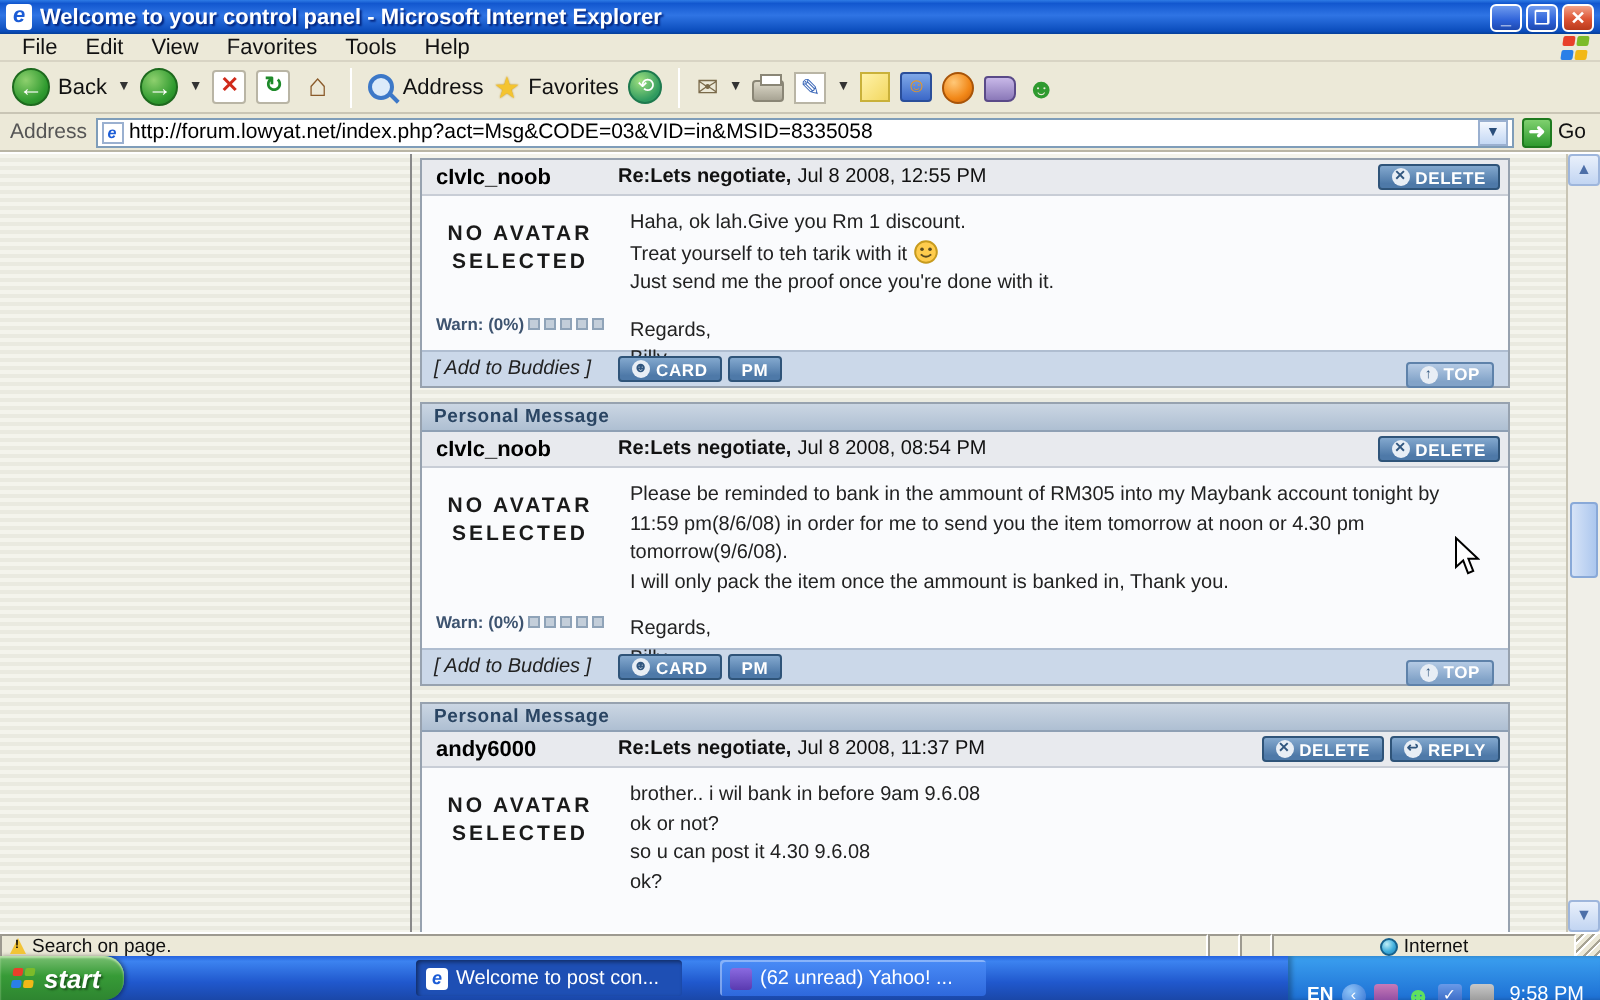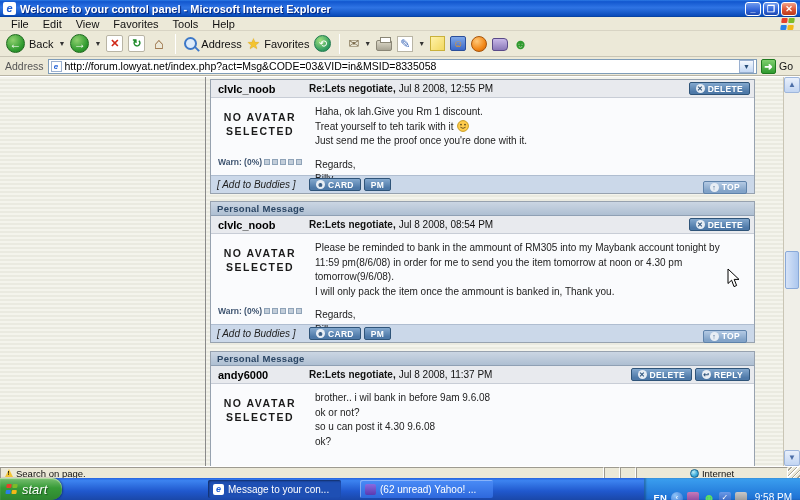--- a/index.html
+++ b/index.html
@@ -117,21 +117,21 @@
   .sp.zone { width:152px; justify-content:center; }
   .warn-tri { width:0; height:0; border-left:4px solid transparent; border-right:4px solid transparent; border-bottom:8px solid #F2C437; position:relative; }
   .warn-tri::after { content:"!"; position:absolute; left:-1.5px; top:1px; font-size:6px; font-weight:bold; color:#000; }
   .globe { width:9px; height:9px; border-radius:50%; background:radial-gradient(circle at 35% 30%, #BFEFF8, #3FAEDC 55%, #1E7AAE); border:1px solid #16618C; }
   .grip { width:12px; background:repeating-linear-gradient(135deg,#ECE9D8 0 2px,#A8A494 2px 3px,#fff 3px 4px); }
 
   
   .taskbar { height:22px; display:flex; align-items:center; background:linear-gradient(180deg,#2663DF 0%,#3C83F0 12%,#2058CD 60%,#1A47A8 100%); }
   .start-btn { height:22px; width:62px; display:flex; align-items:center; gap:4px; padding-left:6px;
     background:linear-gradient(180deg,#7AC073,#379B37 45%,#2E8530); border-radius:0 10px 10px 0;
-    box-shadow:inset 0 1px 1px #B8E0A8, 1px 0 2px rgba(0,0,0,0.4); color:#fff; font-style:italic; font-weight:normal; font-size:13px; text-shadow:1px 1px 1px #1E5A1E; }
+    box-shadow:inset 0 1px 1px #B8E0A8, 1px 0 2px rgba(0,0,0,0.4); color:#fff; font-style:italic; font-weight:bold; font-size:13px; text-shadow:1px 1px 1px #1E5A1E; }
   .s-flag { width:12px; height:11px; display:grid; grid-template-columns:5px 5px; grid-gap:1px; transform:skewX(-8deg); }
   .s-flag i { display:block; height:4px; border-radius:1px; }
   .quick-launch { width:146px; height:22px; }
   .task { width:133px; height:18px; margin:0 3px 0 0; border-radius:2px; display:flex; align-items:center; gap:4px; padding:0 5px;
     color:#fff; font-size:10px; white-space:nowrap; overflow:hidden; }
   .task.pressed { background:#1E4FB4; box-shadow:inset 1px 1px 2px rgba(0,0,0,0.45); }
   .task.normal { background:linear-gradient(180deg,#4A8CF7,#2E68DC); box-shadow:inset 1px 1px 0 rgba(255,255,255,0.35); margin-left:16px; }
   .t-icon { width:11px; height:11px; flex:none; border-radius:2px; }
   .t-ie { background:#fff; color:#1B5CD6; font-weight:bold; font-style:italic; font-size:9px; line-height:10px; text-align:center; }
   .t-ym { background:linear-gradient(#8A6AE0,#5A3AB0); }
@@ -410,21 +410,21 @@
           <i class="wl-r"></i>
           <i class="wl-g"></i>
           <i class="wl-b"></i>
           <i class="wl-y"></i>
         </span>
       <span>start</span>
     </div>
     <div class="quick-launch"></div>
     <div class="task pressed">
       <span class="t-icon t-ie">e</span>
-      <span>Message to your con...</span>
+      <span>Welcome to post con...</span>
     </div>
     <div class="task normal">
       <span class="t-icon t-ym"></span>
       <span>(62 unread) Yahoo! ...</span>
     </div>
     <div class="tb-spacer"></div>
     <div class="tray">
       <span class="tray-lang">EN</span>
       <span class="tr-ic tr-circle">‹</span>
       <span class="tr-ic tr-msn"></span>

